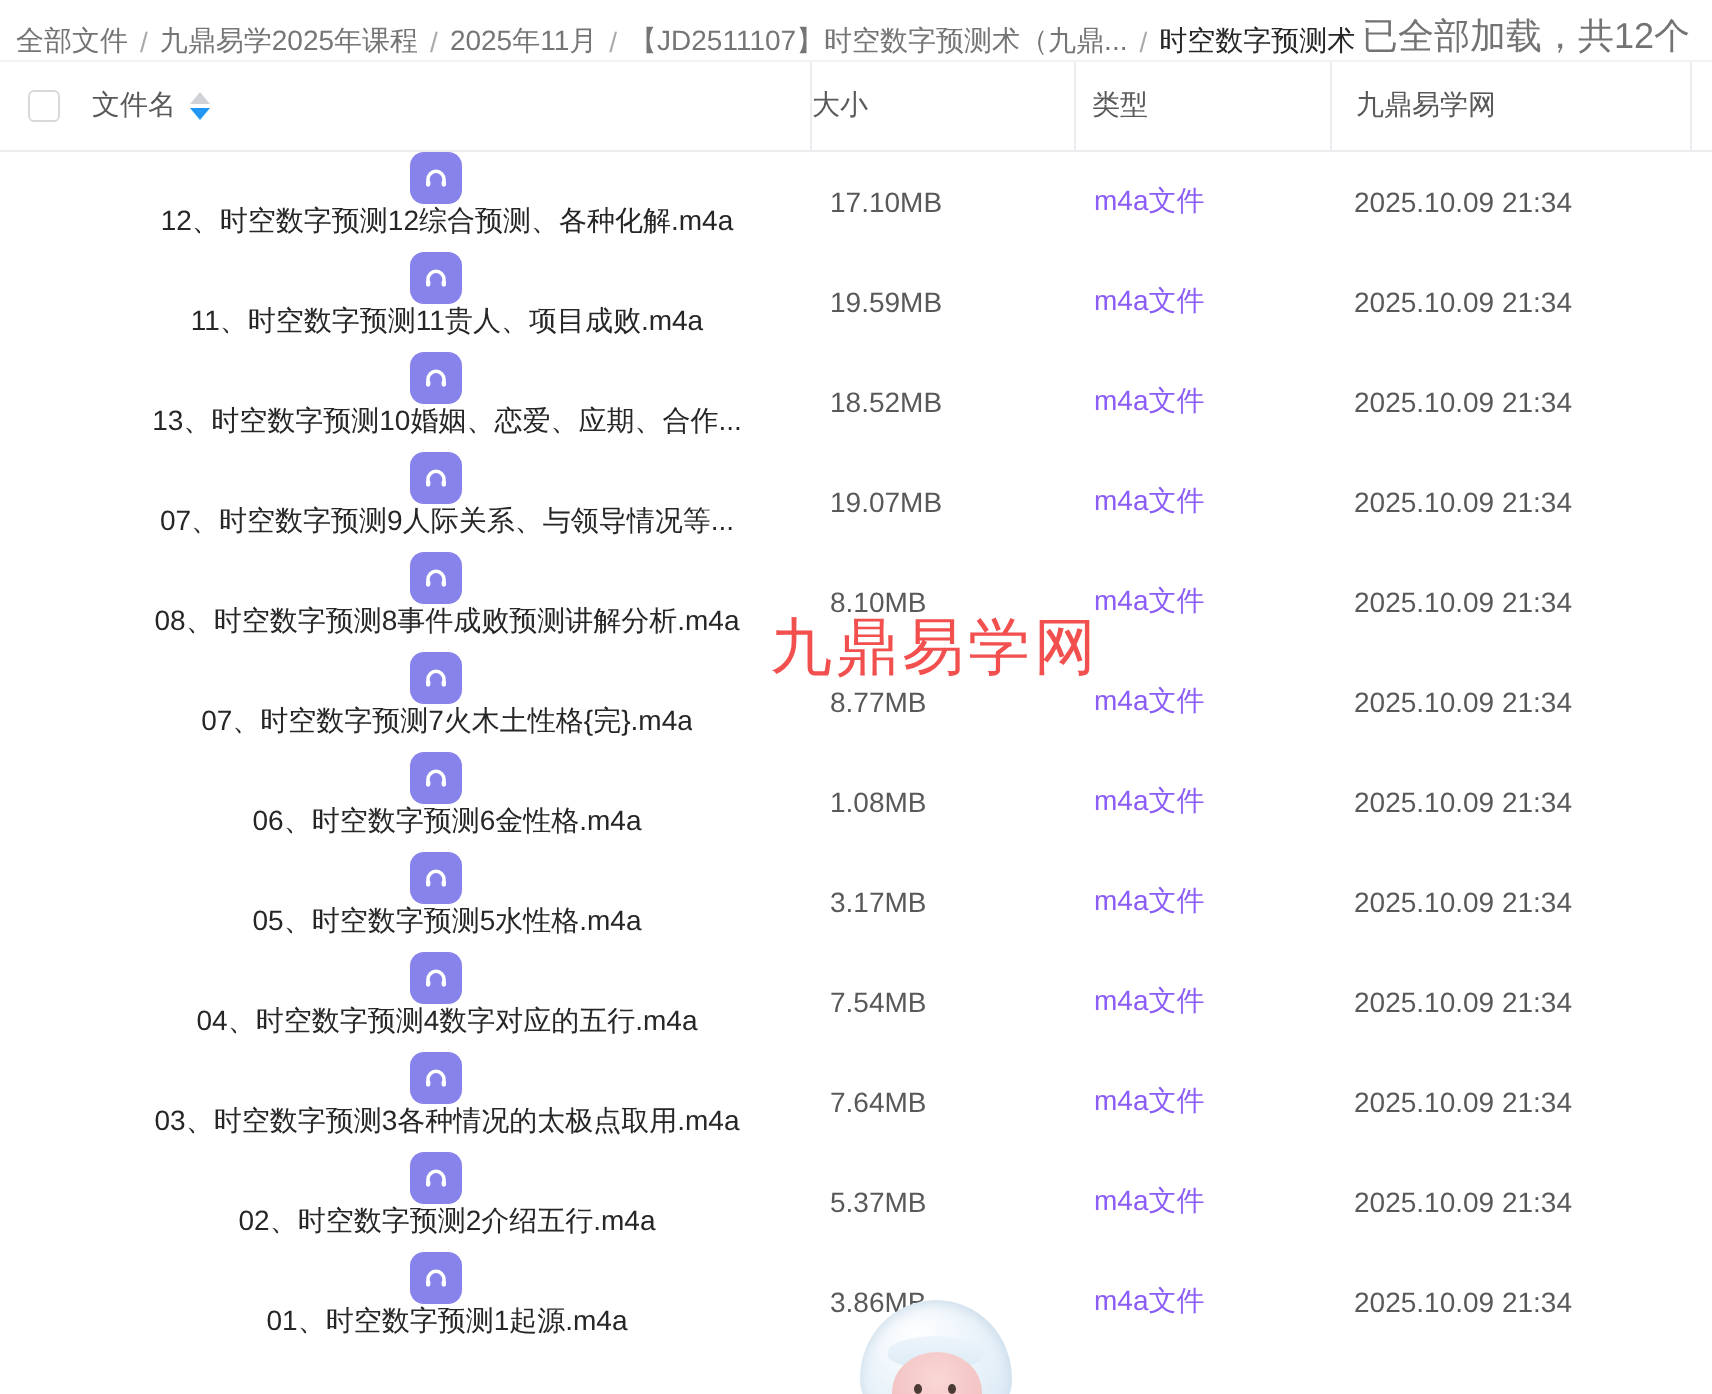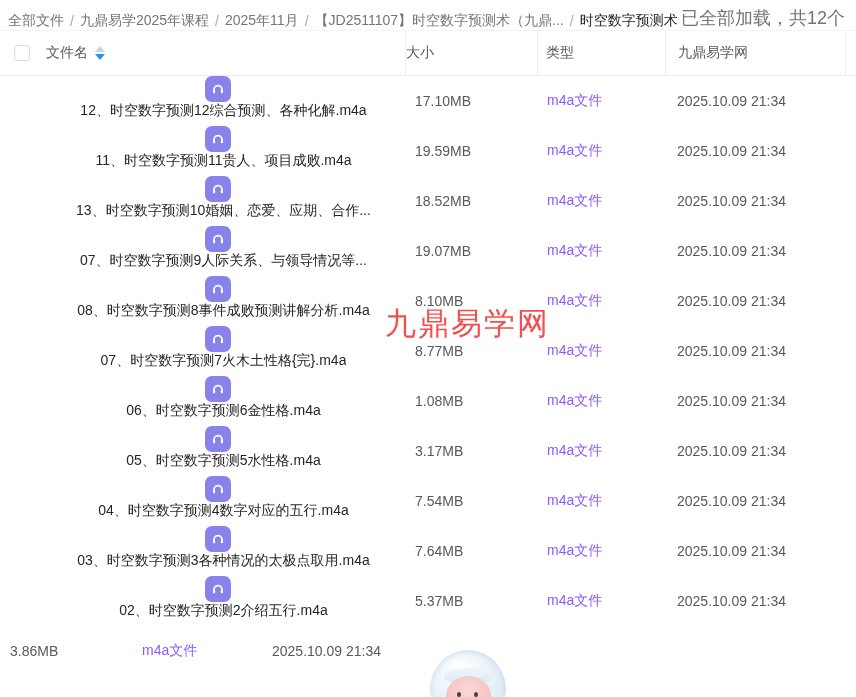--- a/index.html
+++ b/index.html
@@ -271,20 +271,30 @@
         </svg>
       </span>
       <span class="fname">02、时空数字预测2介绍五行.m4a</span>
     </div>
     <div class="cell c-size">5.37MB</div>
     <div class="cell c-type">m4a文件</div>
     <div class="cell c-time">2025.10.09 21:34</div>
   </div>
 
   <div class="row">
+    <div class="cell c-name">
+      <span class="file-ic">
+        <svg width="16" height="16" viewBox="0 0 24 24">
+          <path d="M6 17v-4a6 6 0 0 1 12 0v4" stroke="#ffffff" stroke-width="2.6" fill="none" stroke-linecap="round"></path>
+          <rect x="4.6" y="13.6" width="3.2" height="4.8" rx="1.6" fill="#ffffff"></rect>
+          <rect x="16.2" y="13.6" width="3.2" height="4.8" rx="1.6" fill="#ffffff"></rect>
+        </svg>
+      </span>
+      <span class="fname">01、时空数字预测1起源.m4a</span>
+    </div>
     <div class="cell c-size">3.86MB</div>
     <div class="cell c-type">m4a文件</div>
     <div class="cell c-time">2025.10.09 21:34</div>
   </div>
 </div>
 
   <div class="watermark">九鼎易学网</div>
 
   <div class="mascot">
     <div class="blob"></div>

